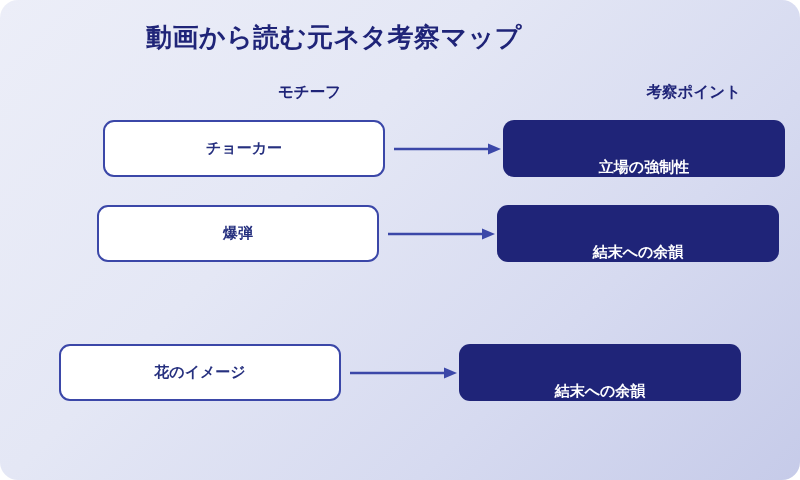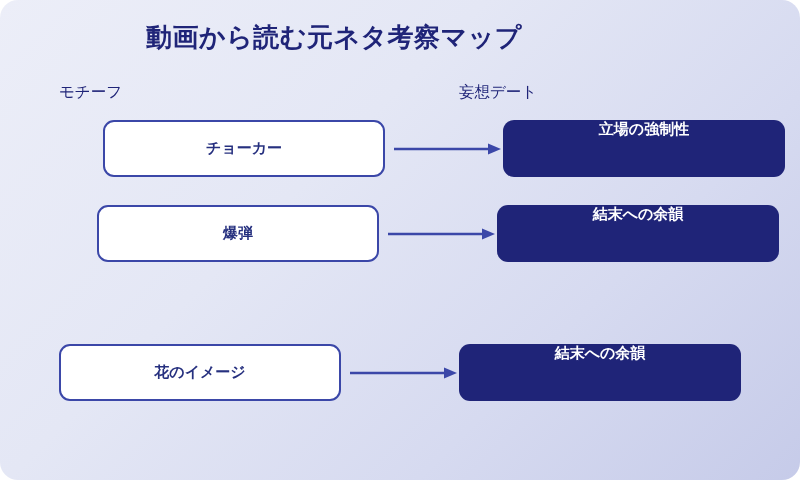--- a/index.html
+++ b/index.html
@@ -37,23 +37,23 @@
     letter-spacing: 0.5px;
     color: #1f2478;
     white-space: nowrap;
   }
 
   
   .col-head {
     position: absolute;
     top: 82px;
     font-size: 15.5px;
-    font-weight: 400;
+    font-weight: 700;
     color: #1f2478;
-    text-align: left;
+    text-align: right;
     white-space: nowrap;
   }
   #head-left  { left: 59px;  width: 282px; }
   #head-right { left: 459px; width: 282px; }
 
   
   .row {
     position: absolute;
     left: 0;
     width: 800px;
@@ -90,21 +90,21 @@
   .point-box {
     position: absolute;
     left: 459px;
     top: 0;
     width: 282px;
     height: 57px;
     box-sizing: border-box;
     background: #1f2478;
     border-radius: 11px;
     display: flex;
-    align-items: flex-start;
+    align-items: flex-end;
     justify-content: center;
   }
   .point-label {
     font-size: 15px;
     font-weight: 700;
     color: #ffffff;
     white-space: nowrap;
   }
 
   
@@ -118,21 +118,21 @@
   }
 </style>
 </head>
 <body>
 
 <div id="canvas">
 
   <div id="title">動画から読む元ネタ考察マップ</div>
 
   <div class="col-head" id="head-left">モチーフ</div>
-  <div class="col-head" id="head-right">妄想デート</div>
+  <div class="col-head" id="head-right">考察ポイント</div>
 
   <div class="row r0">
     <div class="motif-box">
       <span class="motif-label">チョーカー</span>
     </div>
     <div class="arrow">
       <svg width="108" height="14" viewBox="0 0 108 14" aria-hidden="true">
         <line x1="0" y1="7" x2="96" y2="7" stroke="#3b47a8" stroke-width="2.4"></line>
         <polygon points="94,1.5 107,7 94,12.5" fill="#3b47a8"></polygon>
       </svg>

